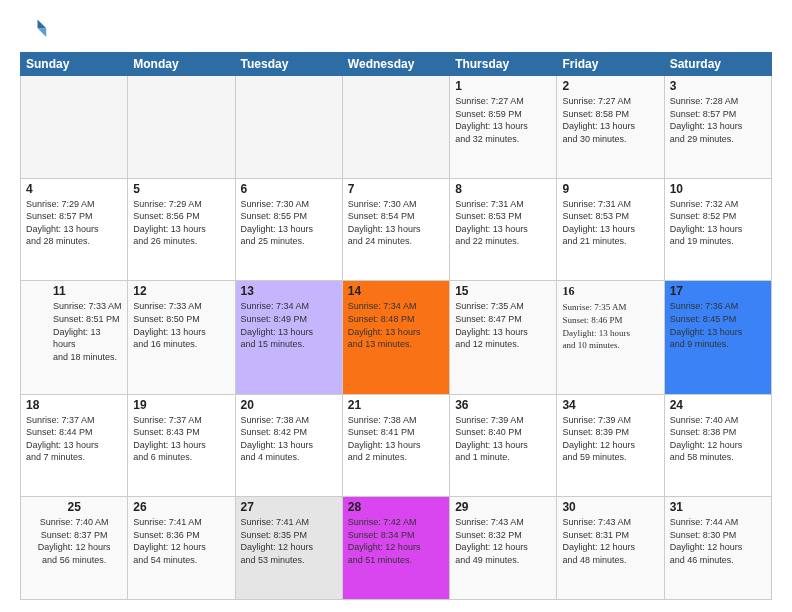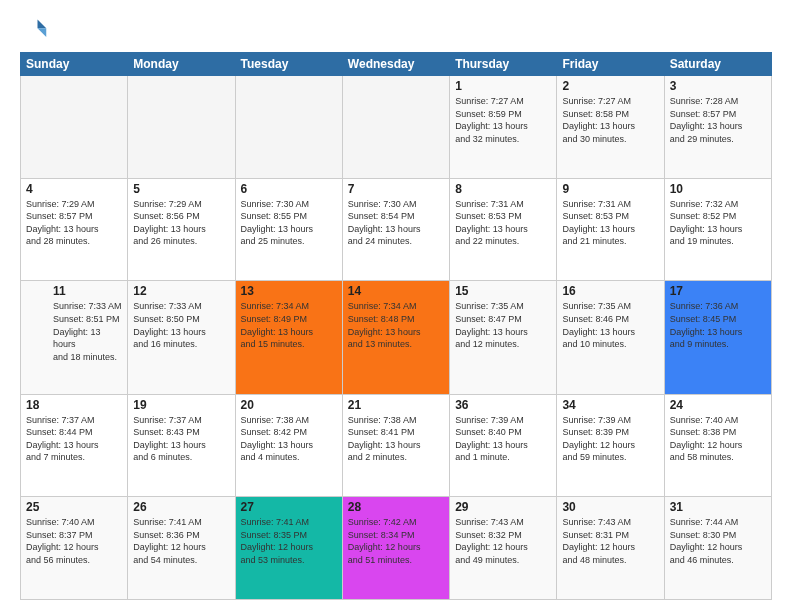--- a/index.html
+++ b/index.html
@@ -217,42 +217,42 @@
 Daylight: 13 hours
 and 18 minutes.</div>
           </td>
           <td style="background: rgb(249, 249, 249);">
             <span class="day-number">12</span>
             <div class="day-info" style="white-space: pre-line;">Sunrise: 7:33 AM
 Sunset: 8:50 PM
 Daylight: 13 hours
 and 16 minutes.</div>
           </td>
-          <td style="background: #f97316;">
+          <td style="background: #c4b5fd;">
             <span class="day-number">13</span>
             <div class="day-info" style="white-space: pre-line;">Sunrise: 7:34 AM
 Sunset: 8:49 PM
 Daylight: 13 hours
 and 15 minutes.</div>
           </td>
           <td style="background: #f97316;">
             <span class="day-number">14</span>
             <div class="day-info" style="white-space: pre-line;">Sunrise: 7:34 AM
 Sunset: 8:48 PM
 Daylight: 13 hours
 and 13 minutes.</div>
           </td>
           <td style="background: rgb(249, 249, 249);">
             <span class="day-number">15</span>
             <div class="day-info" style="white-space: pre-line;">Sunrise: 7:35 AM
 Sunset: 8:47 PM
 Daylight: 13 hours
 and 12 minutes.</div>
           </td>
-          <td style="background: rgb(249, 249, 249);">
+          <td style="background: rgb(249, 249, 249); font-family: Liberation Serif, serif;">
             <span class="day-number">16</span>
             <div class="day-info" style="white-space: pre-line;">Sunrise: 7:35 AM
 Sunset: 8:46 PM
 Daylight: 13 hours
 and 10 minutes.</div>
           </td>
           <td style="background: #3b82f6;">
             <span class="day-number">17</span>
             <div class="day-info" style="white-space: pre-line;">Sunrise: 7:36 AM
 Sunset: 8:45 PM
@@ -305,35 +305,35 @@
           </td>
           <td>
             <span class="day-number">24</span>
             <div class="day-info" style="white-space: pre-line;">Sunrise: 7:40 AM
 Sunset: 8:38 PM
 Daylight: 12 hours
 and 58 minutes.</div>
           </td>
         </tr>
         <tr class="week-row">
-          <td style="background: rgb(249, 249, 249);">
+          <td style="background: rgb(249, 249, 249); text-align: center;">
             <span class="day-number">25</span>
             <div class="day-info" style="white-space: pre-line;">Sunrise: 7:40 AM
 Sunset: 8:37 PM
 Daylight: 12 hours
 and 56 minutes.</div>
           </td>
           <td style="background: rgb(249, 249, 249);">
             <span class="day-number">26</span>
             <div class="day-info" style="white-space: pre-line;">Sunrise: 7:41 AM
 Sunset: 8:36 PM
 Daylight: 12 hours
 and 54 minutes.</div>
           </td>
-          <td style="background: #14b8a6;">
+          <td style="background: #e5e5e5;">
             <span class="day-number">27</span>
             <div class="day-info" style="white-space: pre-line;">Sunrise: 7:41 AM
 Sunset: 8:35 PM
 Daylight: 12 hours
 and 53 minutes.</div>
           </td>
           <td style="background: #d946ef;">
             <span class="day-number">28</span>
             <div class="day-info" style="white-space: pre-line;">Sunrise: 7:42 AM
 Sunset: 8:34 PM

